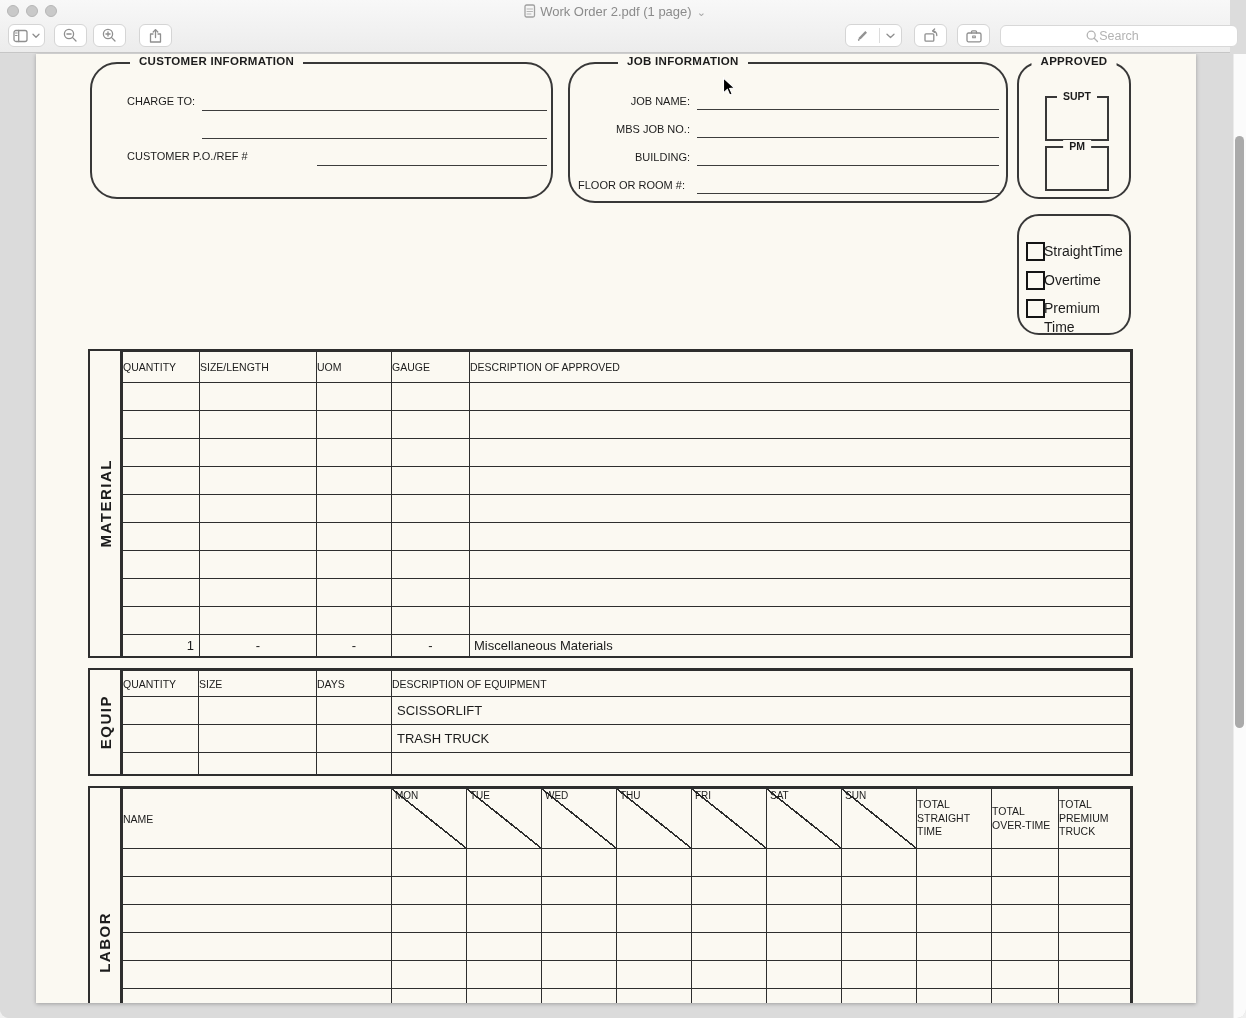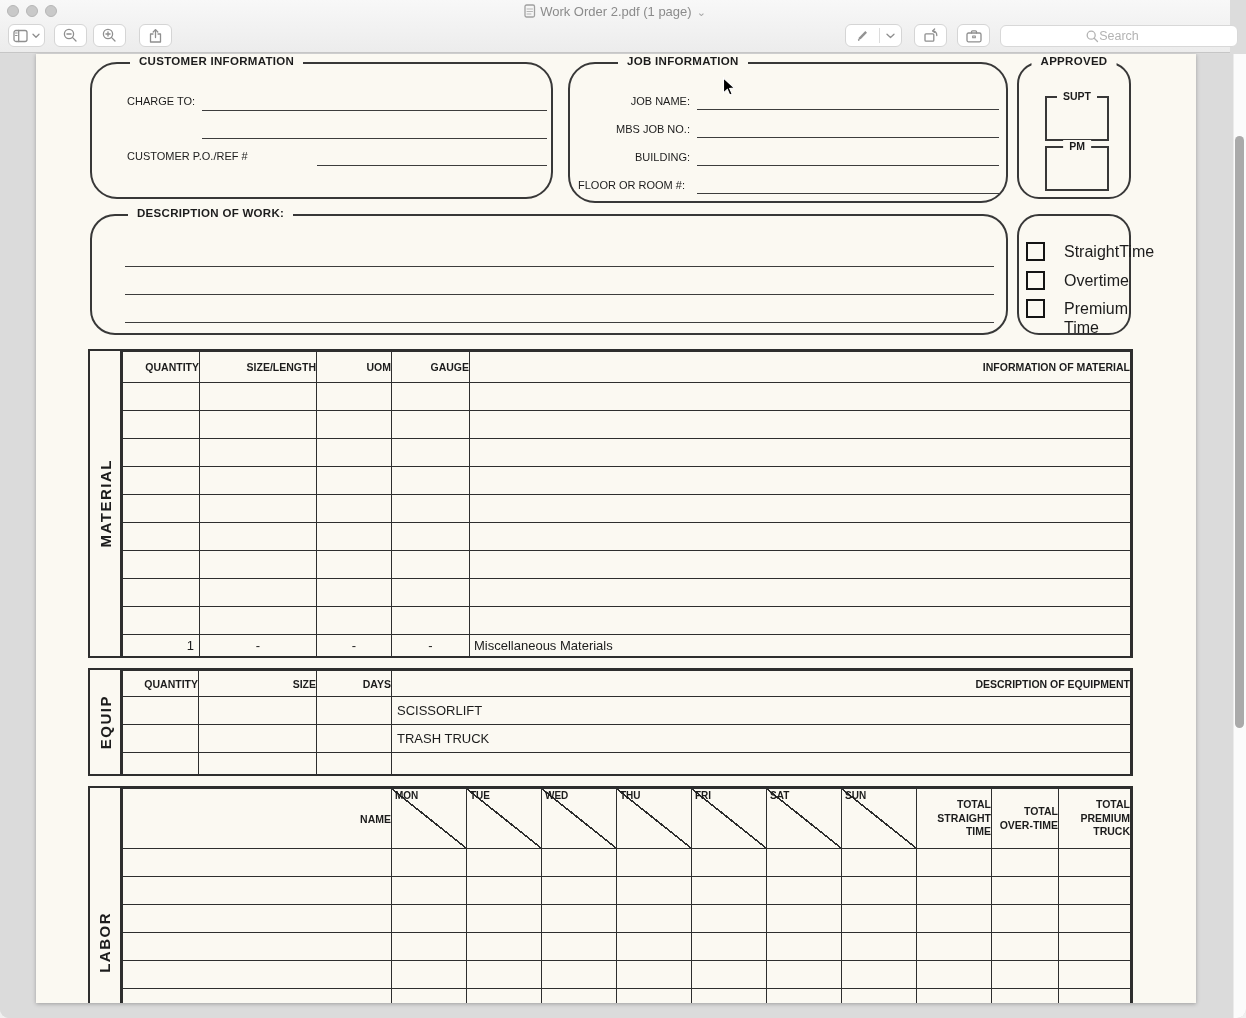--- a/index.html
+++ b/index.html
@@ -34,32 +34,32 @@
   
   .rbox{position:absolute;border:2px solid #383838;border-radius:27px;}
   .rtitle{position:absolute;top:-9px;background:#fbf9f2;padding:0 9px;font-weight:bold;
           font-size:11.5px;letter-spacing:.3px;white-space:nowrap;}
   .flabel{position:absolute;font-size:11px;white-space:nowrap;}
   .fline{position:absolute;height:0;border-bottom:1.5px solid #3d3d3d;}
   .bracket{position:absolute;border:2px solid #383838;padding-left:36px;}
   .bracket .blab{position:absolute;top:-8px;left:50%;transform:translateX(-50%);background:#fbf9f2;
                  padding:0 6px;font-size:10.5px;font-weight:bold;}
   .cbx{position:absolute;left:7px;width:19px;height:19px;border:2px solid #141414;background:#fbf9f2;}
-  .cblab{position:absolute;left:45px;font-size:16px;line-height:19px;}
+  .cblab{position:absolute;left:25px;font-size:14px;line-height:19px;}
   
   .twrap{position:absolute;border:2px solid #2e2e2e;display:flex;background:#fbf9f2;}
   .sidestrip{width:32px;border-right:2px solid #2e2e2e;position:relative;display:flex;
              align-items:center;justify-content:center;flex:none;}
   .vlabel{writing-mode:vertical-rl;transform:rotate(180deg);font-weight:bold;font-size:15px;
           letter-spacing:1.5px;}
   .sidestrip.labor-strip{display:block;}
   .labor-strip .vlabel{position:absolute;top:124px;left:6px;}
   .twrap table{border-collapse:collapse;table-layout:fixed;flex:1;}
   .twrap th,.twrap td{border:1px solid #2e2e2e;padding:0;overflow:hidden;}
-  .twrap th{font-size:10.5px;font-weight:bold;text-align:right;}
+  .twrap th{font-size:10.5px;font-weight:normal;text-align:left;}
   .hrow th{height:31px;}
   .body-row td{height:28px;}
   .mat-last td{height:22px;font-size:13px;}
   .mat-last .q{text-align:right;padding-right:5px;}
   .mat-last .c{text-align:center;}
   .mat-last .d{text-align:left;padding-left:4px;}
   .eq-head th{height:26px;}
   .eq-row td{height:28px;margin-left:28px;}
   .eq-row.last td{height:22px;}
   .eq-row .desc{text-align:left;padding-left:5px;font-size:13px;}
@@ -182,26 +182,20 @@
       <div class="rbox" style="left:981px;top:8px;width:114px;height:137px;border-radius:22px">
         <span class="rtitle" style="left:50%;transform:translateX(-50%)">APPROVED</span>
         <div class="bracket" style="left:26px;top:32px;width:64px;height:45px">
           <span class="blab">SUPT</span>
         </div>
         <div class="bracket" style="left:26px;top:82px;width:64px;height:45px">
           <span class="blab">PM</span>
         </div>
       </div>
 
-      <div class="rbox" style="left:54px;top:160px;width:918px;height:121px;border-radius:25px">
-        <span class="rtitle" style="left:36px">DESCRIPTION OF WORK:</span>
-        <span class="fline" style="left:33px;top:50px;width:869px"></span>
-        <span class="fline" style="left:33px;top:78px;width:869px"></span>
-        <span class="fline" style="left:33px;top:106px;width:869px"></span>
-      </div>
 
       <div class="rbox" style="left:981px;top:160px;width:114px;height:121px;border-radius:22px">
         <span class="cbx" style="top:26px"></span>
         <span class="cblab" style="top:26px">StraightTime</span>
         <span class="cbx" style="top:55px"></span>
         <span class="cblab" style="top:55px">Overtime</span>
         <span class="cbx" style="top:83px"></span>
         <span class="cblab" style="top:83px">Premium Time</span>
       </div>
 
@@ -216,21 +210,21 @@
               <col style="width:75px">
               <col style="width:78px">
               <col>
             </colgroup>
           <tbody>
             <tr class="hrow">
               <th>QUANTITY</th>
               <th>SIZE/LENGTH</th>
               <th>UOM</th>
               <th>GAUGE</th>
-              <th>INFORMATION OF MATERIAL</th>
+              <th>DESCRIPTION OF APPROVED</th>
             </tr>
             <tr class="body-row">
                 <td></td>
                 <td></td>
                 <td></td>
                 <td></td>
                 <td></td>
               </tr>
               <tr class="body-row">
                 <td></td>

